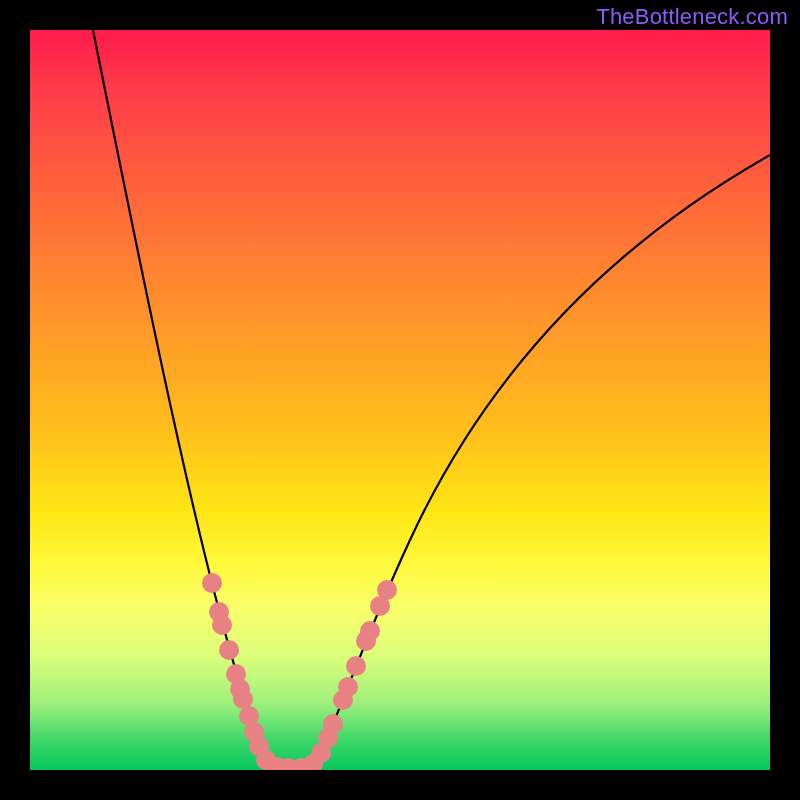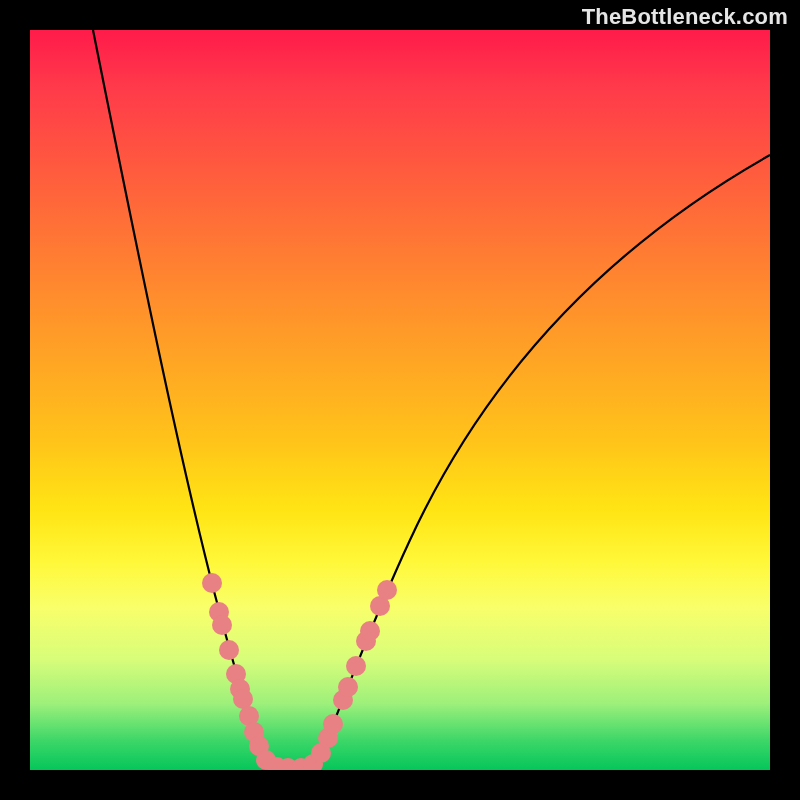--- a/index.html
+++ b/index.html
@@ -38,23 +38,23 @@
       #d8fd7a 85%,
       #9df07b 91%,
       #3dd768 96%,
       #05c65b 100%
     );
   }
   .watermark {
     position: absolute;
     top: 4px;
     right: 12px;
-    color: #e5e5e5;
+    color: #8b5cf6;
     font-size: 22px;
-    font-weight: 700;
+    font-weight: 400;
     letter-spacing: 0.2px;
   }
   svg.curve {
     position: absolute;
     top: 0;
     left: 0;
     width: 740px;
     height: 740px;
   }
   .curve path {

